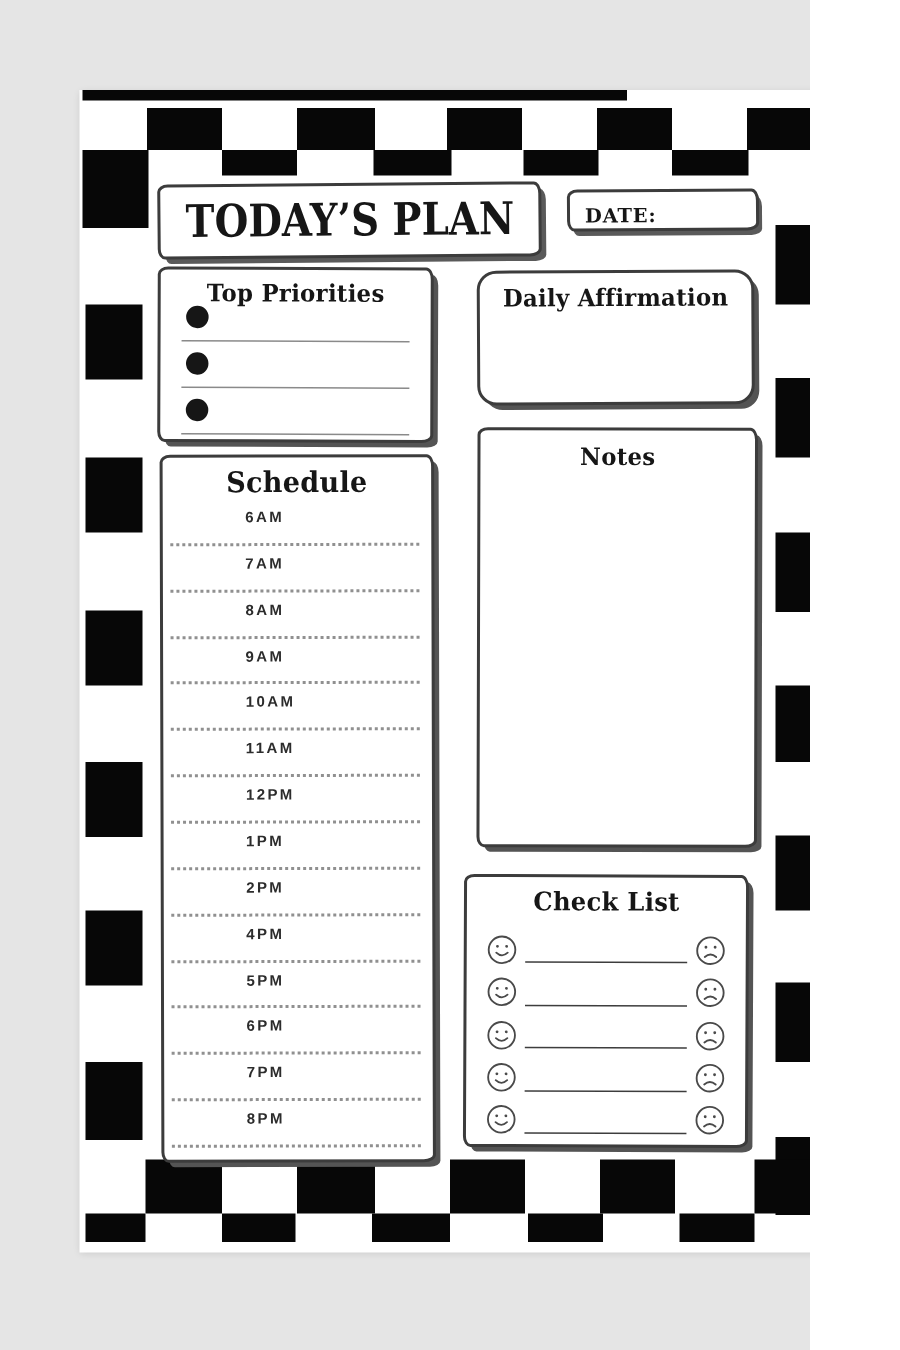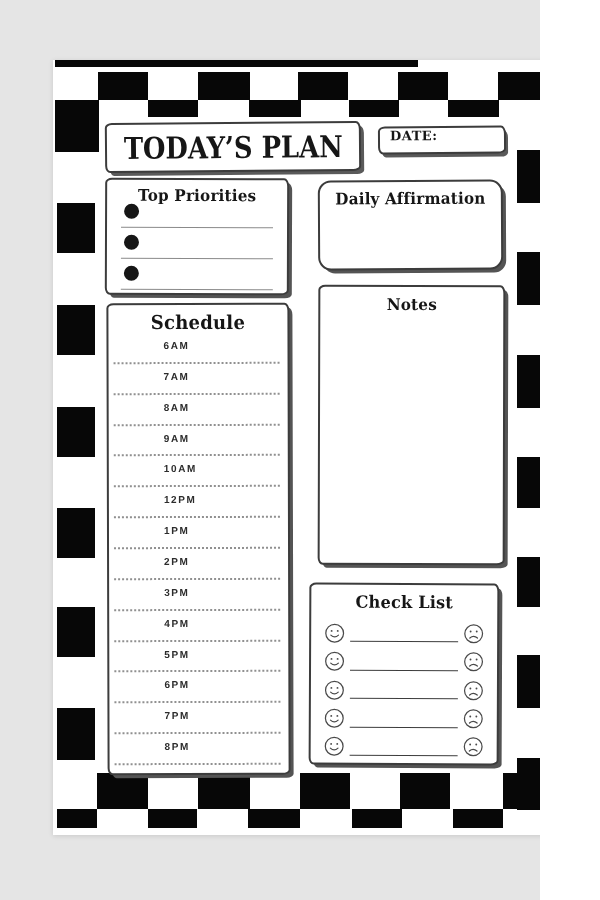--- a/index.html
+++ b/index.html
@@ -13,22 +13,22 @@
         border-radius:7px 5px 8px 5px / 5px 8px 5px 7px;
         box-shadow:4px 4px 0 -1px var(--box-shadow,#545454);box-sizing:border-box;}
   .heading{font-family:"DejaVu Serif",serif;font-weight:bold;color:var(--ink,#161616);
            text-align:center;letter-spacing:.2px;transform:scaleX(.95);}
   
   .title-box{left:52px;top:62px;width:256px;height:50px;display:flex;align-items:center;justify-content:center;
              transform:rotate(-.5deg);box-shadow:4px 4px 0 -1px #5a5a5a;}
   .title-text{font-family:"DejaVu Serif",serif;font-weight:bold;font-size:30px;color:var(--ink,#161616);
               white-space:nowrap;transform:scaleX(.86);letter-spacing:0;}
   
-  .date-box{left:325px;top:66px;width:128px;height:28px;display:flex;align-items:flex-start;
-            transform:rotate(-.4deg);box-shadow:3px 4px 0 -1px #5a5a5a;flex-direction:column;}
+  .date-box{left:325px;top:66px;width:128px;height:28px;display:flex;align-items:flex-end;
+            transform:rotate(-.4deg);box-shadow:3px 4px 0 -1px #5a5a5a;}
   .date-label{font-family:"DejaVu Serif",serif;font-weight:bold;font-size:13px;color:var(--ink,#161616);
               margin-left:10px;letter-spacing:.5px;}
   .date-write{flex:1;height:100%;}
   
   .priorities-box{left:52px;top:118px;width:184px;height:117px;transform:rotate(.2deg);}
   .priorities-box .heading{margin-top:6px;font-size:16px;}
   .p-rows{position:absolute;left:0;right:0;top:17px;}
   .p-row{position:relative;height:31px;}
   .p-dot{position:absolute;left:17px;top:7px;width:15px;height:15px;border-radius:50%;background:var(--ink,#161616);}
   .p-line{position:absolute;left:14px;right:14px;bottom:0;border-bottom:1px solid var(--line,#8a8a8a);}
@@ -151,33 +151,33 @@
           </div>
           <div class="s-row">
             <span class="s-time">9AM</span>
             <span class="s-line"></span>
           </div>
           <div class="s-row">
             <span class="s-time">10AM</span>
             <span class="s-line"></span>
           </div>
           <div class="s-row">
+            <span class="s-time">11AM</span>
+            <span class="s-line"></span>
+          </div>
+          <div class="s-row">
             <span class="s-time">12PM</span>
             <span class="s-line"></span>
           </div>
           <div class="s-row">
             <span class="s-time">1PM</span>
             <span class="s-line"></span>
           </div>
           <div class="s-row">
             <span class="s-time">2PM</span>
-            <span class="s-line"></span>
-          </div>
-          <div class="s-row">
-            <span class="s-time">3PM</span>
             <span class="s-line"></span>
           </div>
           <div class="s-row">
             <span class="s-time">4PM</span>
             <span class="s-line"></span>
           </div>
           <div class="s-row">
             <span class="s-time">5PM</span>
             <span class="s-line"></span>
           </div>

